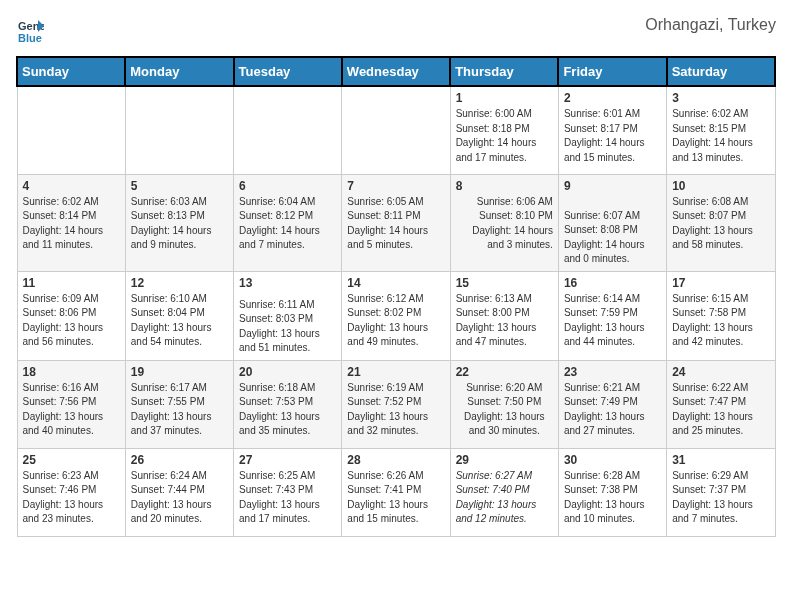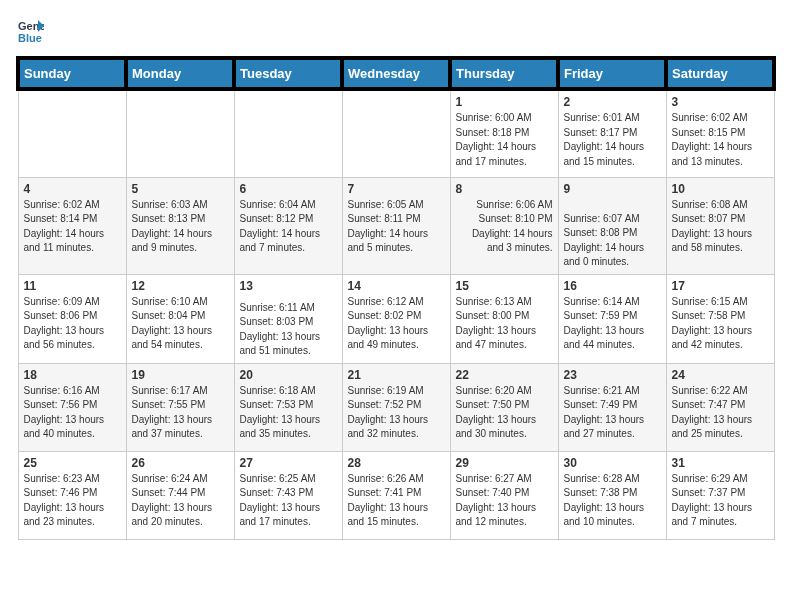--- a/index.html
+++ b/index.html
@@ -44,21 +44,21 @@
     }
     thead tr {
       background-color: #2980b9;
     }
     thead th {
       color: #fff;
       font-size: 13px;
       font-weight: bold;
       padding: 6px 4px;
       text-align: left;
-      border: 4px solid #000000;
+      border: 2px solid #000000;
     }
     tbody td {
       border: 1px solid #ccc;
       vertical-align: top;
       padding: 4px 5px;
       font-size: 10.5px;
       color: #333;
       height: 88px;
       background: #fff;
     }
@@ -85,20 +85,21 @@
 
 <div class="header">
   <div class="logo">
     <svg class="logo-icon" viewBox="0 0 28 28">
       <text x="2" y="14" font-size="11" font-weight="bold" fill="#2c3e50">General</text>
       <text x="2" y="26" font-size="11" font-weight="bold" fill="#2980b9">Blue</text>
       <polygon points="22,4 28,10 22,16" fill="#2980b9"></polygon>
     </svg>
   </div>
   <div class="title-block">
+    <div class="location">Orhangazi, Turkey</div>
   </div>
 </div>
 
 <table>
   <thead>
     <tr id="weekday-header">
         <th>Sunday</th>
         <th>Monday</th>
         <th>Tuesday</th>
         <th>Wednesday</th>
@@ -261,21 +262,21 @@
         </td>
         <td>
           <span class="day-num">21</span>
           <div class="day-info" style="white-space: pre-line;">Sunrise: 6:19 AM
 Sunset: 7:52 PM
 Daylight: 13 hours
 and 32 minutes.</div>
         </td>
         <td>
           <span class="day-num">22</span>
-          <div class="day-info" style="white-space: pre-line;">Sunrise: 6:20 AM
+          <div class="day-info" style="white-space: pre-line; text-align: center;">Sunrise: 6:20 AM
 Sunset: 7:50 PM
 Daylight: 13 hours
 and 30 minutes.</div>
         </td>
         <td>
           <span class="day-num">23</span>
           <div class="day-info" style="white-space: pre-line;">Sunrise: 6:21 AM
 Sunset: 7:49 PM
 Daylight: 13 hours
 and 27 minutes.</div>
@@ -312,21 +313,21 @@
         </td>
         <td>
           <span class="day-num">28</span>
           <div class="day-info" style="white-space: pre-line;">Sunrise: 6:26 AM
 Sunset: 7:41 PM
 Daylight: 13 hours
 and 15 minutes.</div>
         </td>
         <td>
           <span class="day-num">29</span>
-          <div class="day-info" style="white-space: pre-line;">Sunrise: 6:27 AM
+          <div class="day-info" style="white-space: pre-line; font-style: italic;">Sunrise: 6:27 AM
 Sunset: 7:40 PM
 Daylight: 13 hours
 and 12 minutes.</div>
         </td>
         <td>
           <span class="day-num">30</span>
           <div class="day-info" style="white-space: pre-line;">Sunrise: 6:28 AM
 Sunset: 7:38 PM
 Daylight: 13 hours
 and 10 minutes.</div>

